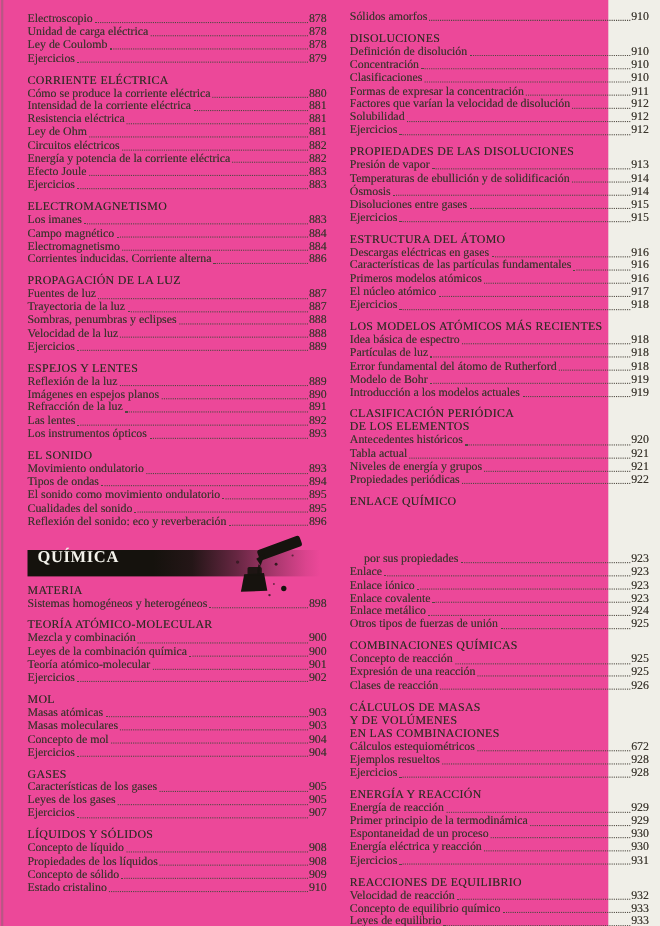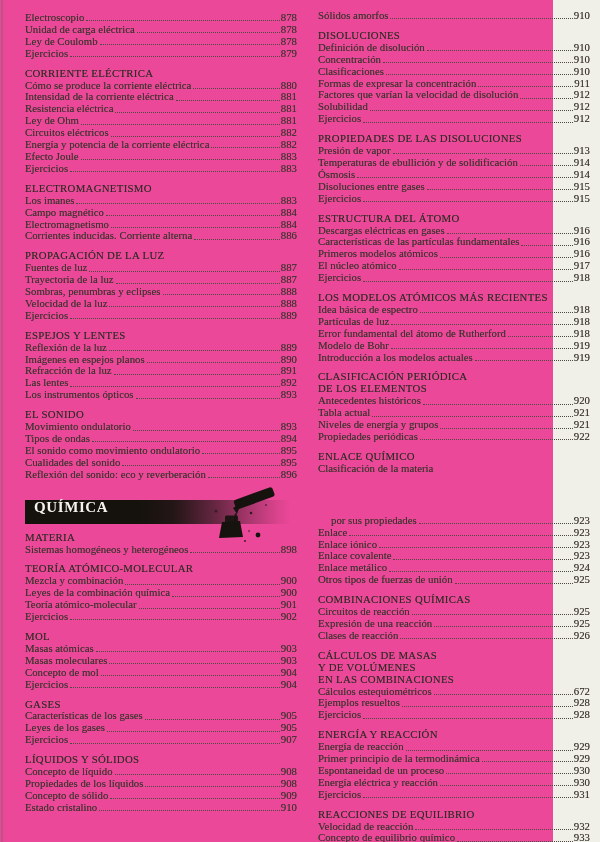--- a/index.html
+++ b/index.html
@@ -503,23 +503,20 @@
           <span class="pg">921</span>
         </div>
         <div class="row">
           <span class="t">Propiedades periódicas</span>
           <span class="leader"></span>
           <span class="pg">922</span>
         </div>
       </div>
       <div class="section">
         <div class="heading">ENLACE QUÍMICO</div>
-        <div class="row">
-          <span class="t">Clasificación de la materia</span>
-        </div>
         <div class="row indent">
           <span class="t">por sus propiedades</span>
           <span class="leader"></span>
           <span class="pg">923</span>
         </div>
         <div class="row">
           <span class="t">Enlace</span>
           <span class="leader"></span>
           <span class="pg">923</span>
         </div>
@@ -540,21 +537,21 @@
         </div>
         <div class="row">
           <span class="t">Otros tipos de fuerzas de unión</span>
           <span class="leader"></span>
           <span class="pg">925</span>
         </div>
       </div>
       <div class="section">
         <div class="heading">COMBINACIONES QUÍMICAS</div>
         <div class="row">
-          <span class="t">Circuitos de reacción</span>
+          <span class="t">Concepto de reacción</span>
           <span class="leader"></span>
           <span class="pg">925</span>
         </div>
         <div class="row">
           <span class="t">Expresión de una reacción</span>
           <span class="leader"></span>
           <span class="pg">925</span>
         </div>
         <div class="row">
           <span class="t">Clases de reacción</span>

